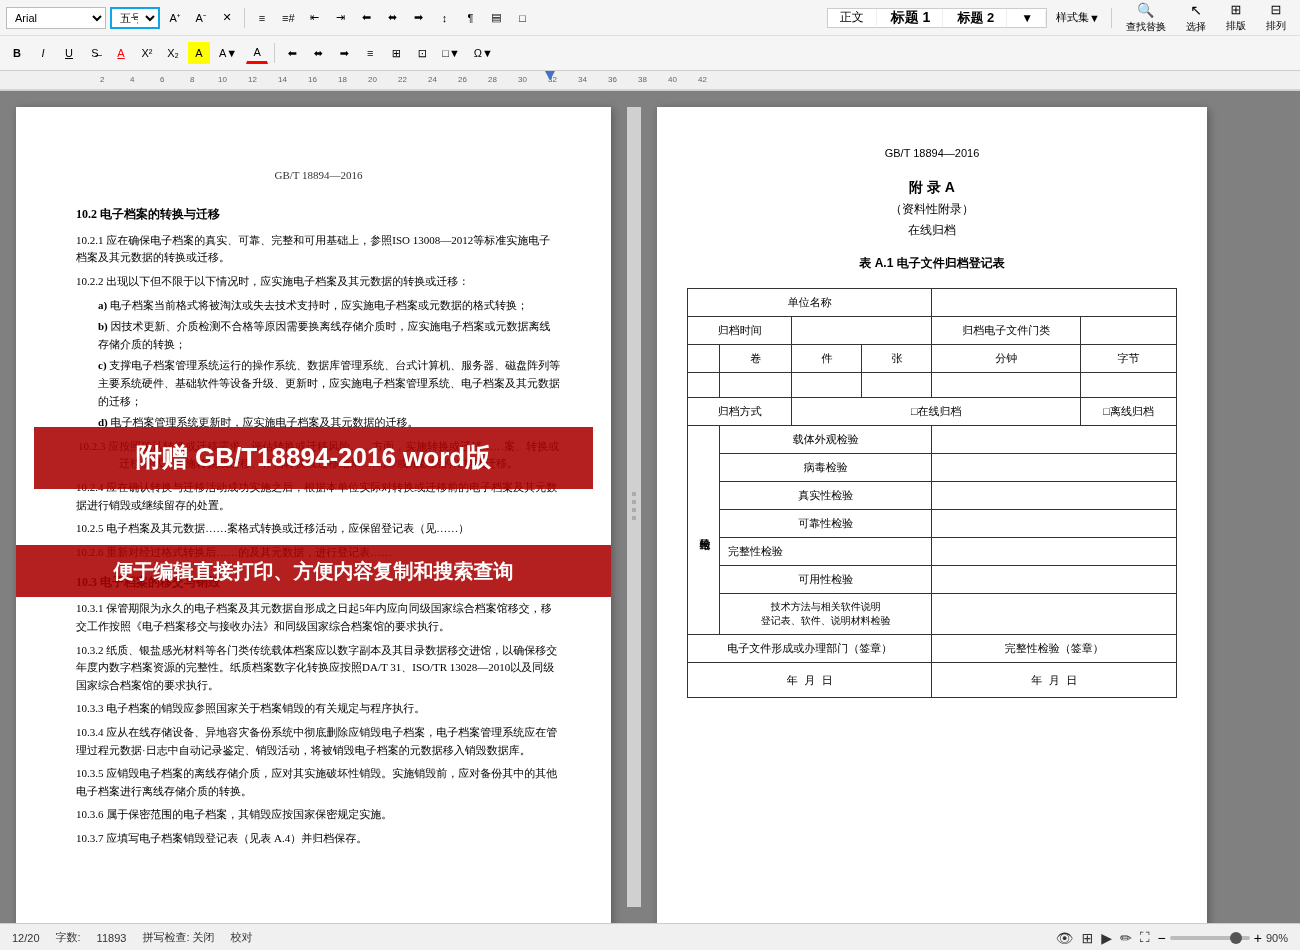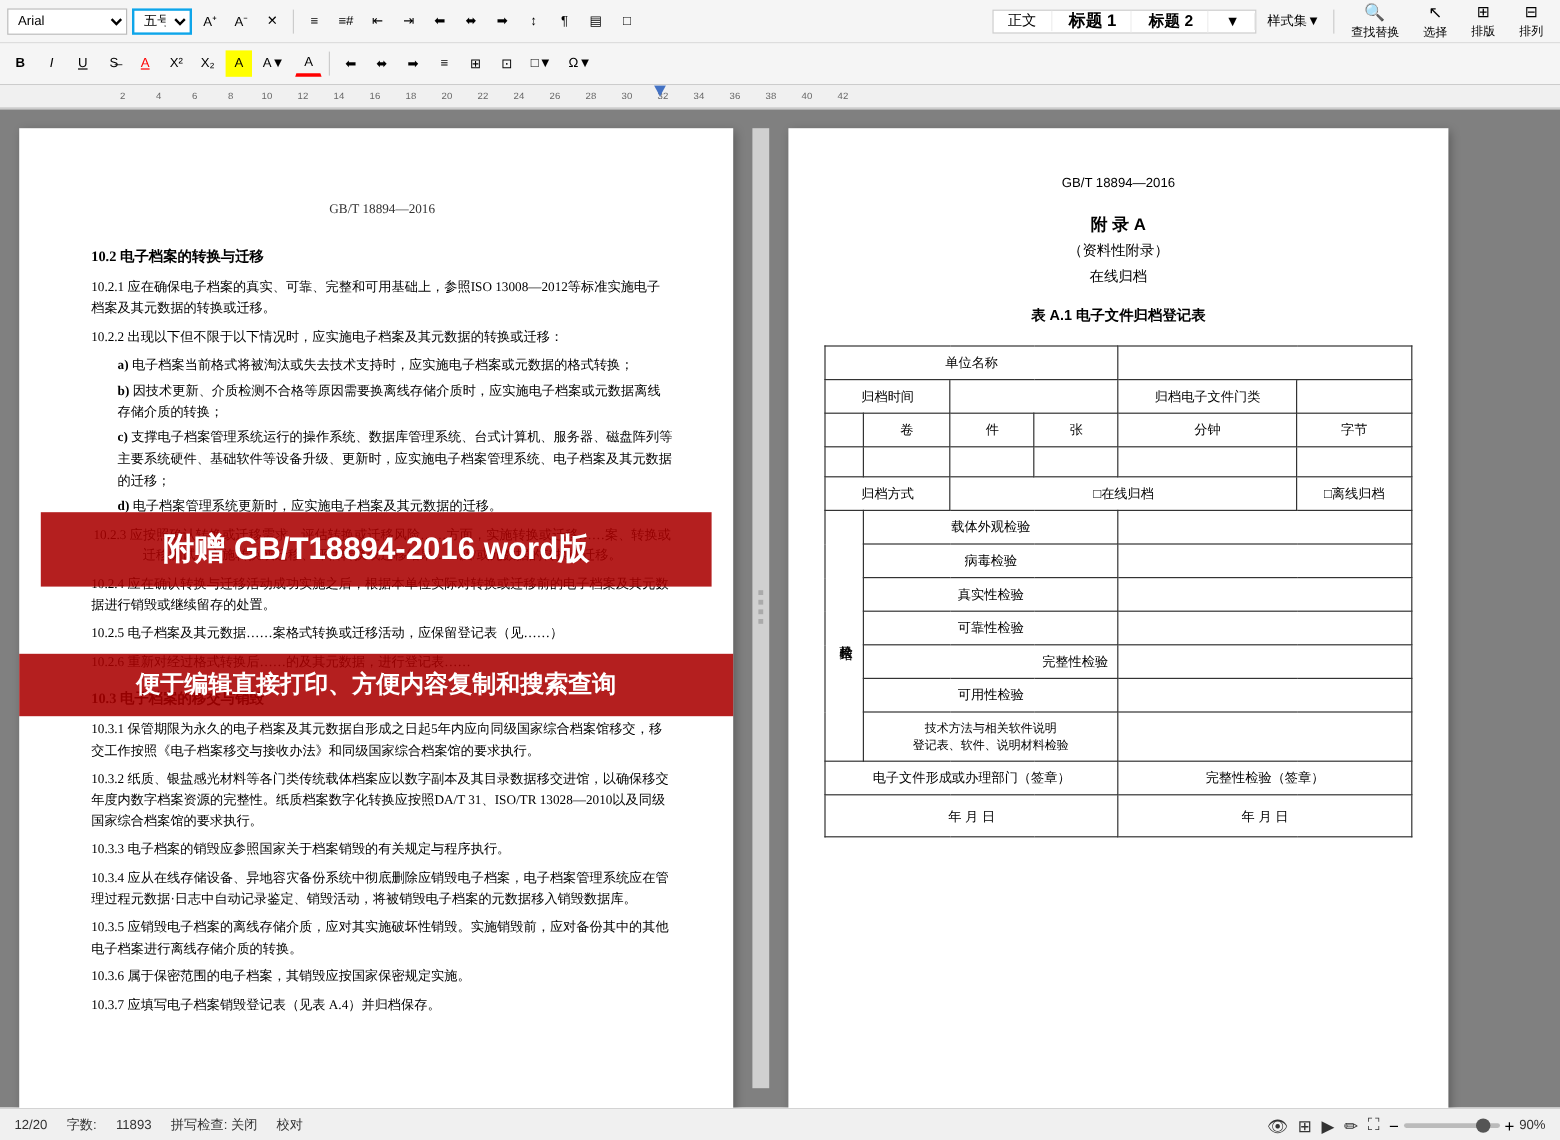--- a/index.html
+++ b/index.html
@@ -156,20 +156,21 @@
       width: 100%;
       border-collapse: collapse;
       font-size: 11px;
       margin-top: 16px;
     }
     .form-table th, .form-table td {
       border: 1px solid #333;
       padding: 6px 8px;
       text-align: center;
       vertical-align: middle;
+      font-family: Liberation Mono, monospace;
     }
 
     
     .drag-handle {
       width: 14px;
       background: #d0d0d0;
       cursor: ew-resize;
       display: flex;
       align-items: center;
       justify-content: center;
@@ -449,21 +450,21 @@
         </tr>
         <tr>
           <td colspan="3" style="text-align:center;">真实性检验</td>
           <td colspan="4">&nbsp;</td>
         </tr>
         <tr>
           <td colspan="3" style="text-align:center;">可靠性检验</td>
           <td colspan="4">&nbsp;</td>
         </tr>
         <tr>
-          <td colspan="3" style="text-align:right;">完整性检验</td>
+          <td colspan="3" style="text-align:left;">完整性检验</td>
           <td colspan="4">&nbsp;</td>
         </tr>
         <tr>
           <td colspan="3" style="text-align:center;">可用性检验</td>
           <td colspan="4">&nbsp;</td>
         </tr>
         <tr>
           <td colspan="3" style="text-align:center;font-size:10px;">技术方法与相关软件说明<br>登记表、软件、说明材料检验</td>
           <td colspan="4">&nbsp;</td>
         </tr>

